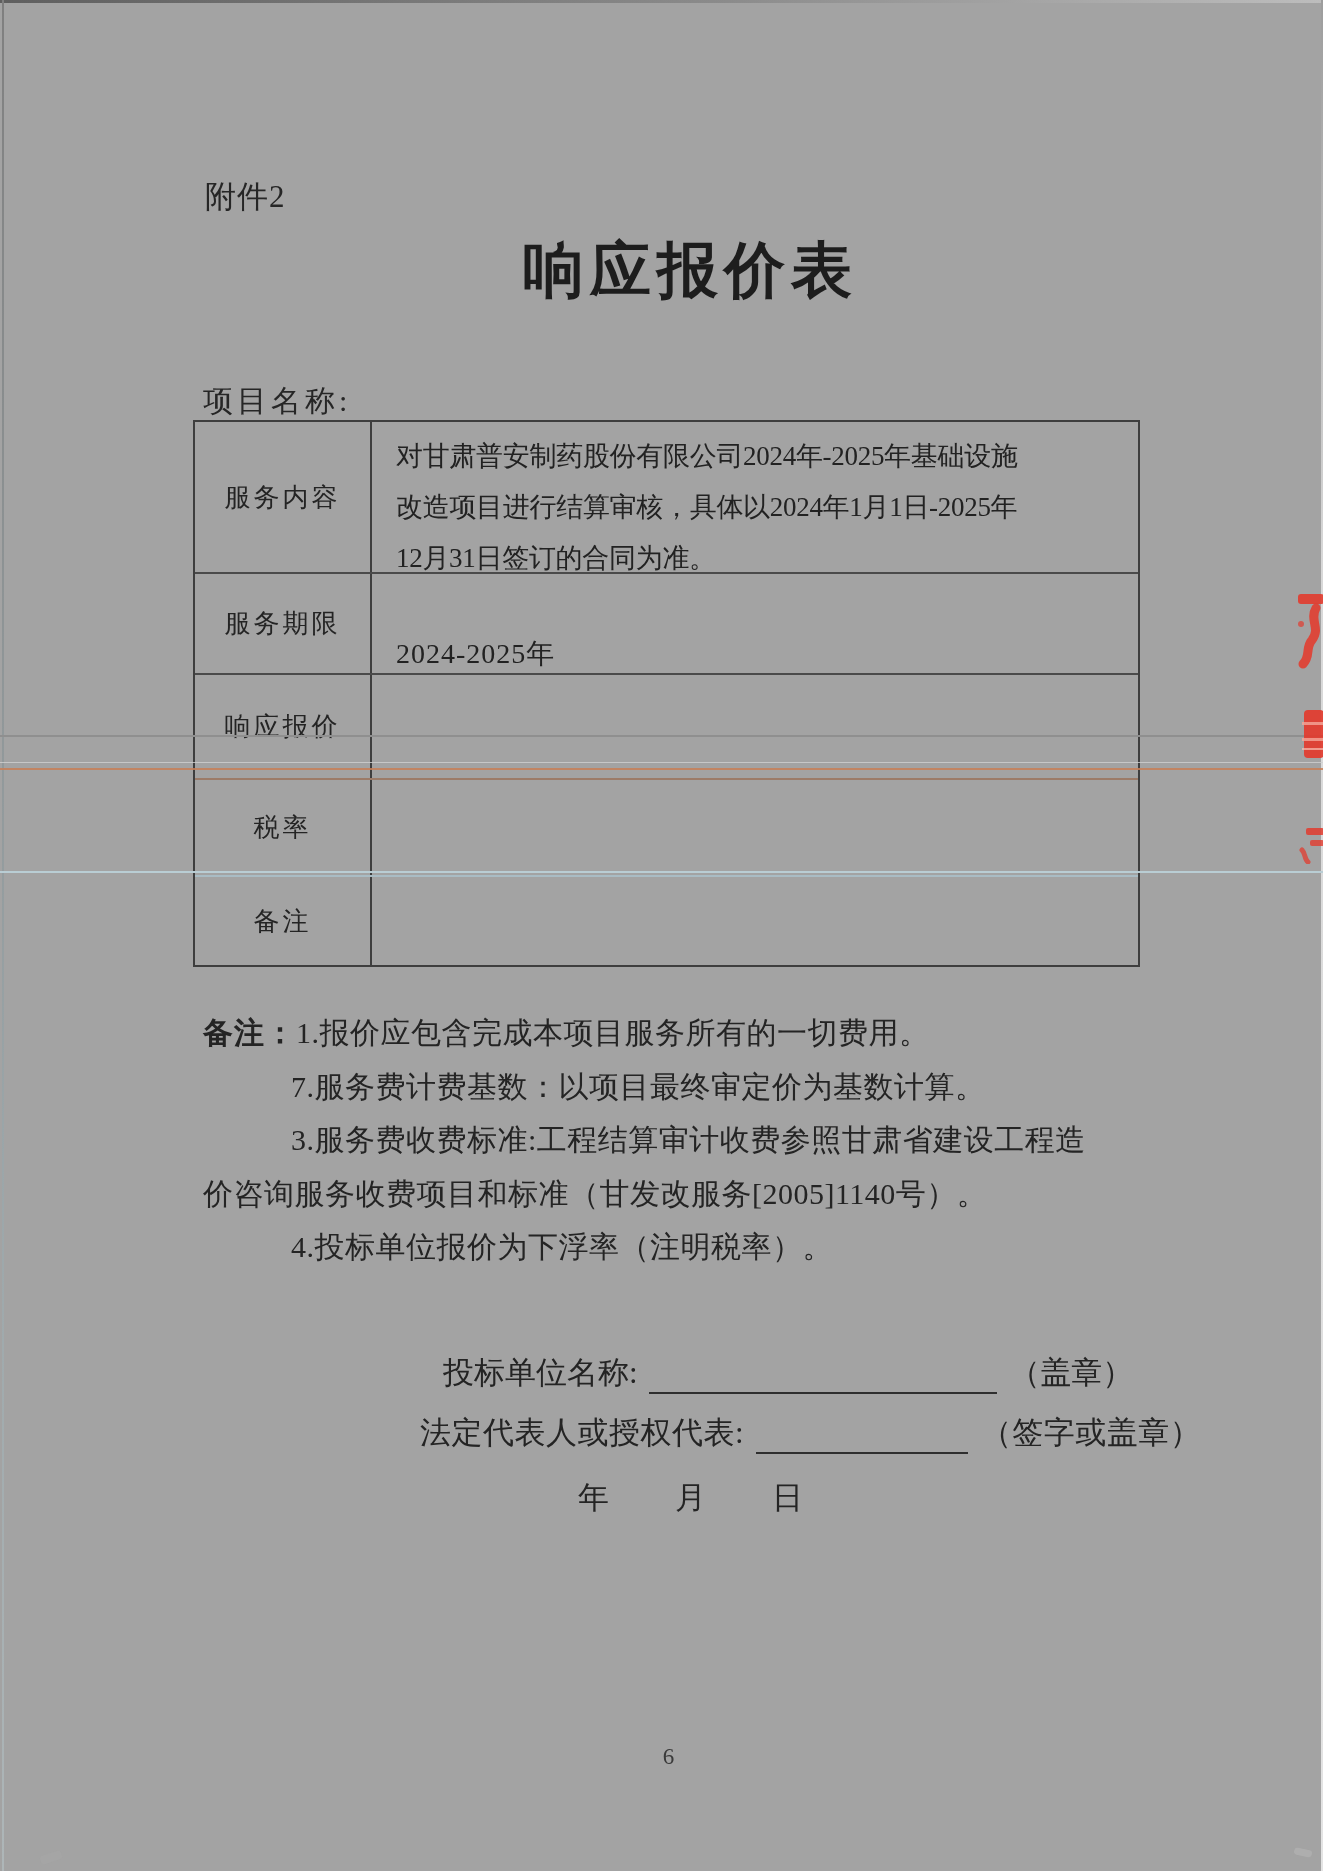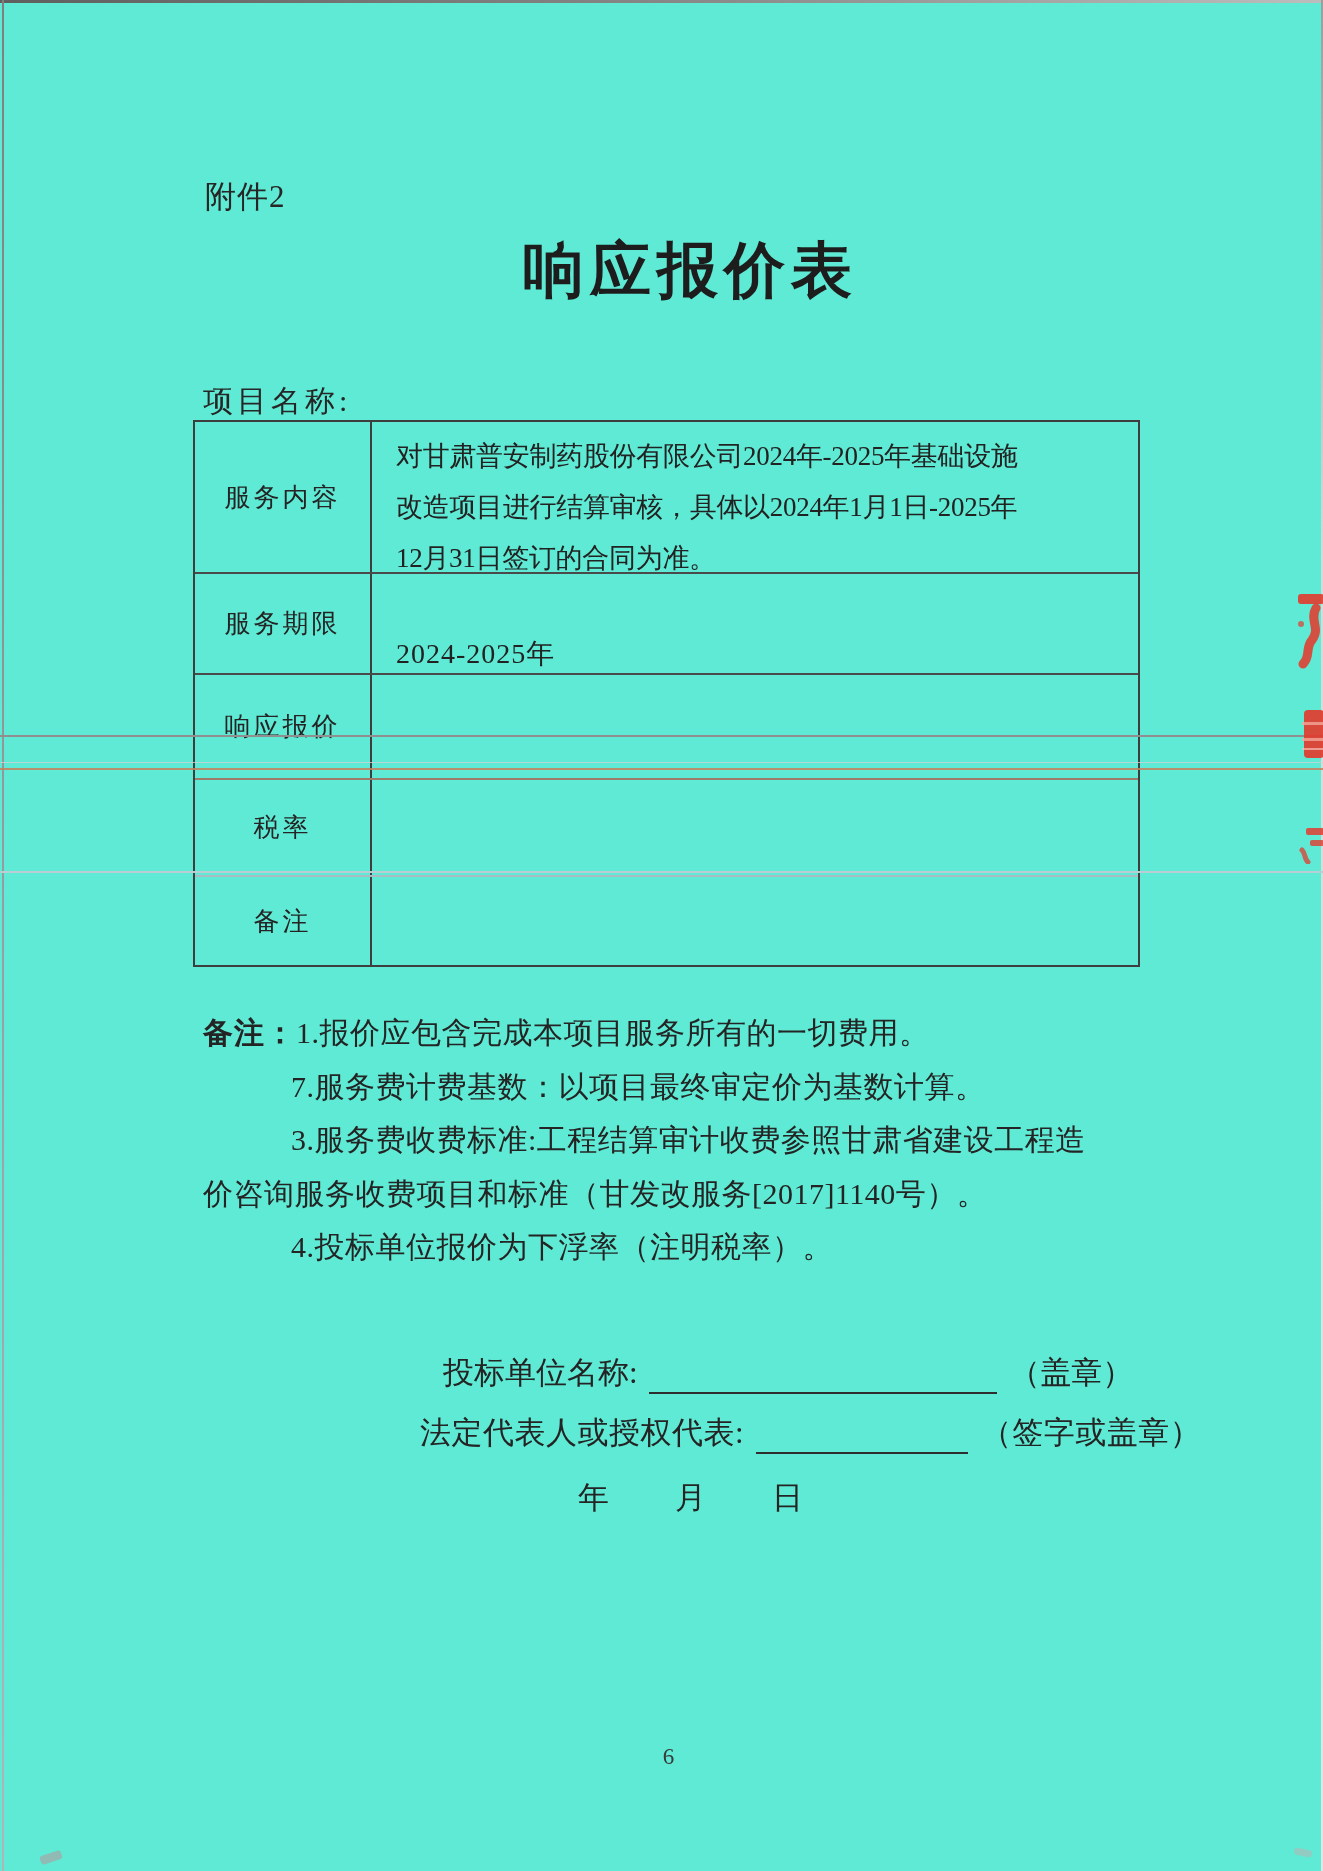--- a/index.html
+++ b/index.html
@@ -1,18 +1,18 @@
 <!DOCTYPE html>
 <html><head>
 <meta charset="utf-8">
 <style>
   html,body { margin:0; padding:0; background:#ffffff; }
   .page {
     position:relative; width:1323px; height:1871px;
-    background:#5eead4; overflow:hidden;
+    background:#a3a3a3; overflow:hidden;
     font-family:"Liberation Serif","DejaVu Serif",serif;
     color:#262626;
   }
   
   .edge-top { position:absolute; left:0; top:0; width:100%; height:3px;
     background:linear-gradient(to right,#5f5f5f,#8b8b8b 55%,#bdbdbd); }
   .edge-left { position:absolute; left:2px; top:0; width:2px; height:100%;
     background:linear-gradient(#7f7f7f,#9aa5a8 60%,#aeb6b8); }
   .edge-right { position:absolute; right:0; top:0; width:2px; height:100%;
     background:linear-gradient(#9d9d9d,#d8d8d8 30%,#e4e4e4); }
@@ -123,21 +123,21 @@
 
   <div class="scan-line scan-grey"></div>
   <div class="scan-line scan-faint"></div>
   <div class="scan-line scan-orange"></div>
   <div class="scan-line scan-blue"></div>
 
   <div class="notes">
     <div class="nline"><span class="n-prefix">备注：</span><span>1.报价应包含完成本项目服务所有的一切费用。</span></div>
     <div class="nline indent">7.服务费计费基数：以项目最终审定价为基数计算。</div>
     <div class="nline indent">3.服务费收费标准:工程结算审计收费参照甘肃省建设工程造</div>
-    <div class="nline">价咨询服务收费项目和标准（甘发改服务[2017]1140号）。</div>
+    <div class="nline">价咨询服务收费项目和标准（甘发改服务[2005]1140号）。</div>
     <div class="nline indent">4.投标单位报价为下浮率（注明税率）。</div>
   </div>
 
   <div class="sig-line sig-rep">
     <span>法定代表人或授权代表:</span>
     <span class="blank w-rep"></span>
     <span>（签字或盖章）</span>
   </div>
   <div class="sig-line sig-company">
     <span>投标单位名称:</span>

